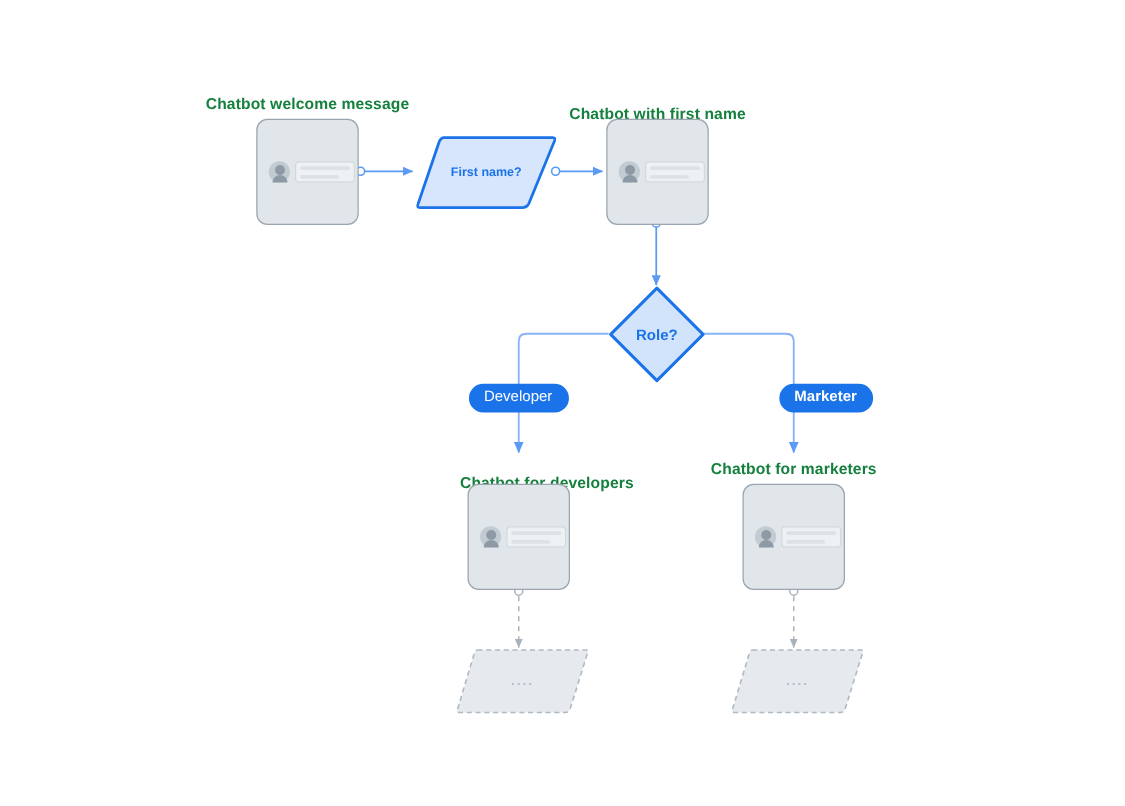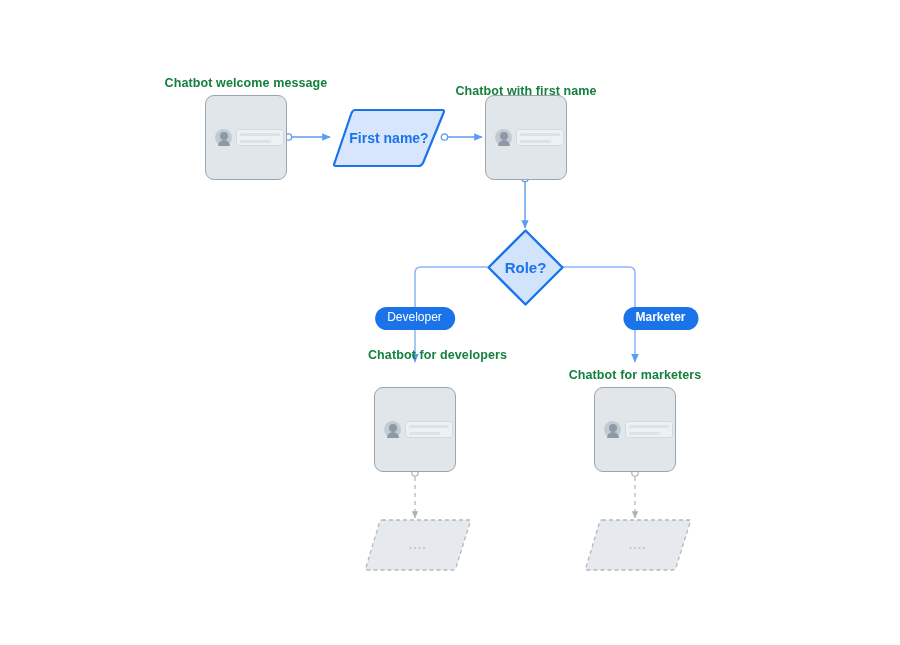--- a/index.html
+++ b/index.html
@@ -103,42 +103,42 @@
   }
   .parallelogram .pshape {
     position: absolute;
     left: 0; top: 0;
     width: 100%;
     height: 100%;
   }
   .parallelogram .plabel {
     position: relative;
     z-index: 2;
-    font-size: 14px;
+    font-size: 10px;
     font-weight: bold;
     color: #1a73e8;
     white-space: nowrap;
   }
   .parallelogram.dashed .plabel {
     color: #b4bdc4;
     font-size: 11px;
     letter-spacing: 1.5px;
   }
   
   .diamond {
     position: absolute;
     display: flex;
     align-items: center;
     justify-content: center;
   }
   .diamond svg { position: absolute; left: 0; top: 0; }
   .diamond .dlabel {
     position: relative;
     z-index: 2;
-    font-size: 15px;
+    font-size: 12px;
     font-weight: bold;
     color: #1a73e8;
     white-space: nowrap;
   }
   
   .pill {
     position: absolute;
     background: #1a73e8;
     color: #ffffff;
     font-size: 12px;
@@ -226,21 +226,21 @@
   <div class="diamond" style="left:486px; top:228px; width:79px; height:79px;">
     <svg width="79" height="79" viewBox="0 0 79 79">
       <path d="M 39.5 2.5 L 76.5 39.5 L 39.5 76.5 L 2.5 39.5 Z" fill="#d2e3fc" stroke="#1a73e8" stroke-width="2.4" stroke-linejoin="round"></path>
     </svg>
     <span class="dlabel">Role?</span>
   </div>
 
   <div class="pill" style="left:415px; top:307px;">Developer</div>
   <div class="pill" style="left:661px; top:307px;font-weight:bold;">Marketer</div>
 
-  <div class="node-title" style="left:415px; top:348px;padding-left:45px;">Chatbot for developers</div>
+  <div class="node-title" style="left:415px; top:379px;padding-left:45px;">Chatbot for developers</div>
   <div class="chatbot" style="left:374px; top:387px;">
     <div class="bot-avatar"></div>
     <div class="bot-bubble">
       <div class="bot-line"></div>
       <div class="bot-line short"></div>
     </div>
   </div>
 
   <div class="node-title" style="left:635px; top:368px;text-align:right;">Chatbot for marketers</div>
   <div class="chatbot" style="left:594px; top:387px;">

